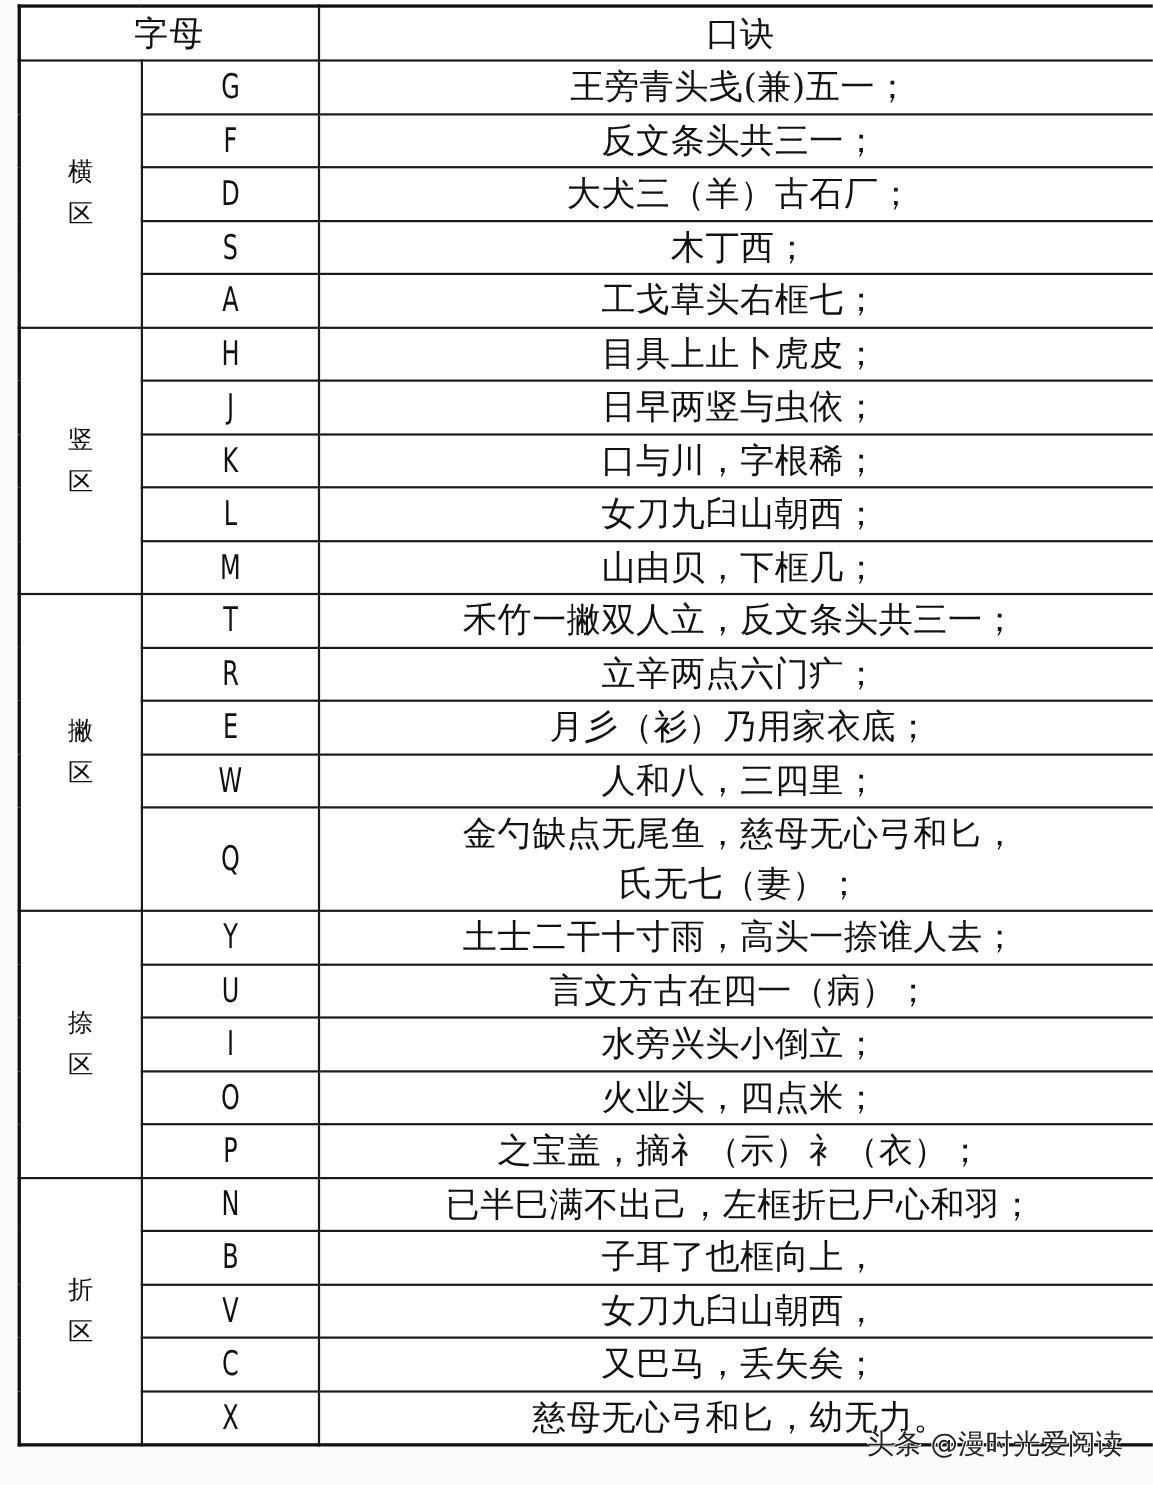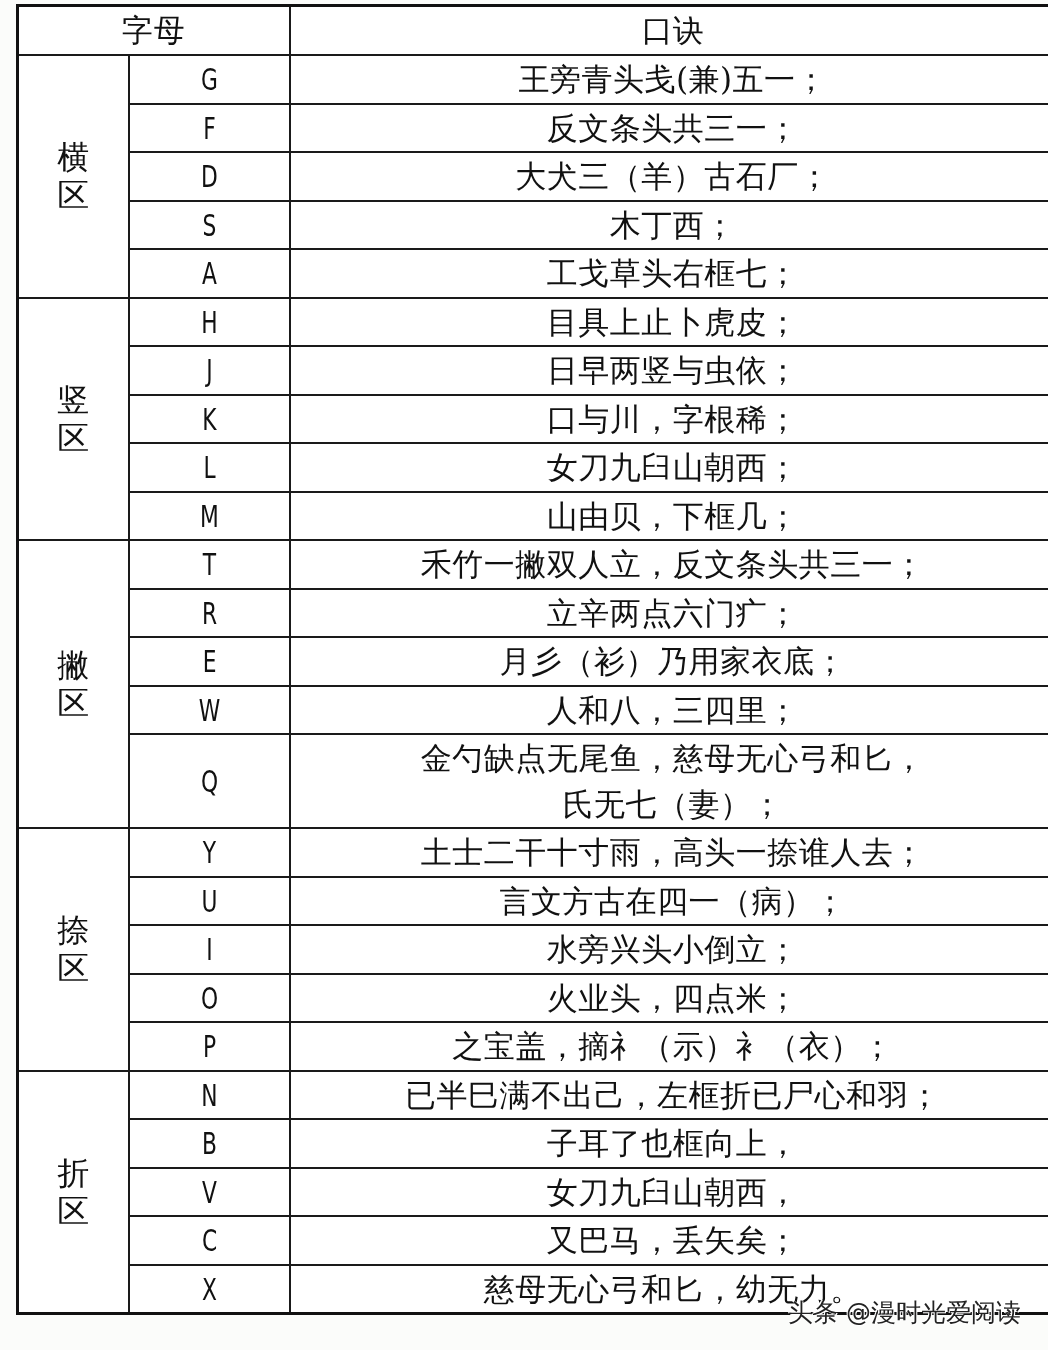--- a/index.html
+++ b/index.html
@@ -23,21 +23,21 @@
     font-weight: normal;
     vertical-align: middle;
   }
   col.c-zone { width: 111px; }
   col.c-letter { width: 161px; }
   col.c-text { width: 767px; }
   tr.hdr th { height: 47px; font-size: 31px; }
   th.h-letter { text-align: center; letter-spacing: 1px; }
   th.h-text { text-align: center; padding-left: 17px; }
   td.zone {
-    text-align: center; font-size: 32px; line-height: 38px;
+    text-align: center; font-size: 23px; line-height: 38px;
     writing-mode: horizontal-tb;
   }
   td.zone span { display: inline-block; width: 34px; word-break: break-all; }
   td.letter {
     text-align: center; font-size: 31px;
     font-family: "Liberation Sans Narrow", "DejaVu Sans Condensed", "Liberation Sans", sans-serif;
     transform: scaleX(0.78);
   }
   td.text {
     text-align: center; padding-left: 15px; font-size: 31px; line-height: 46px;

